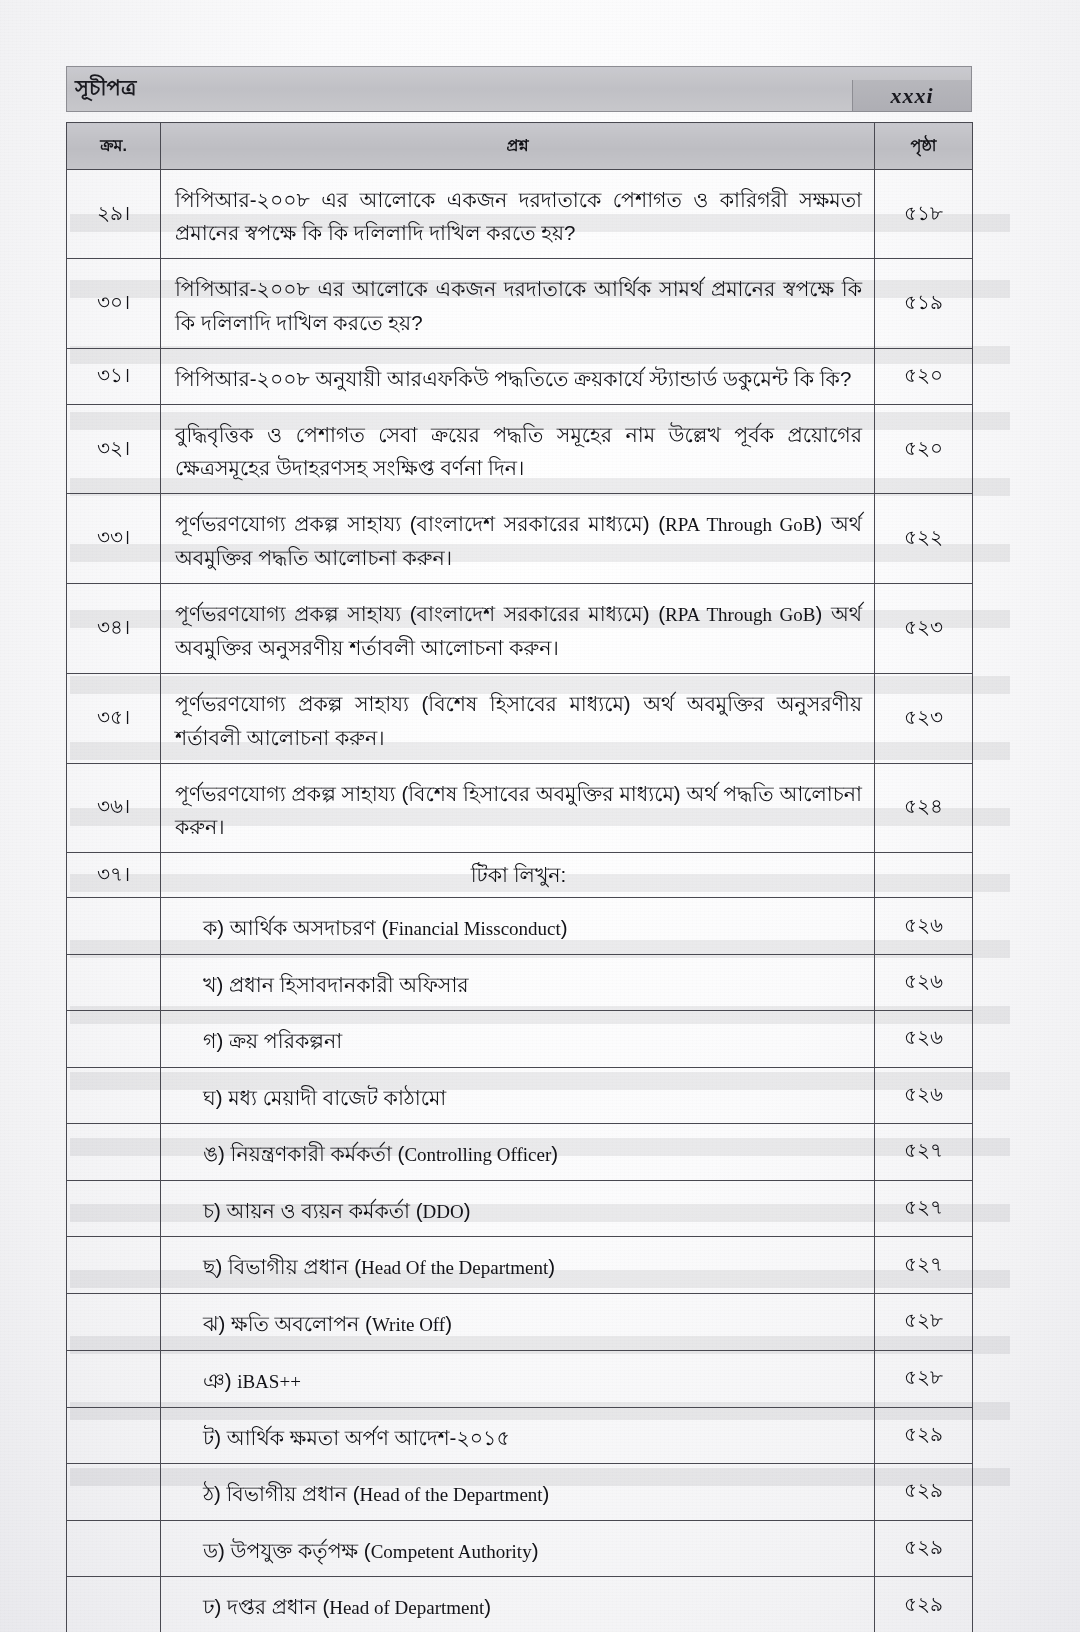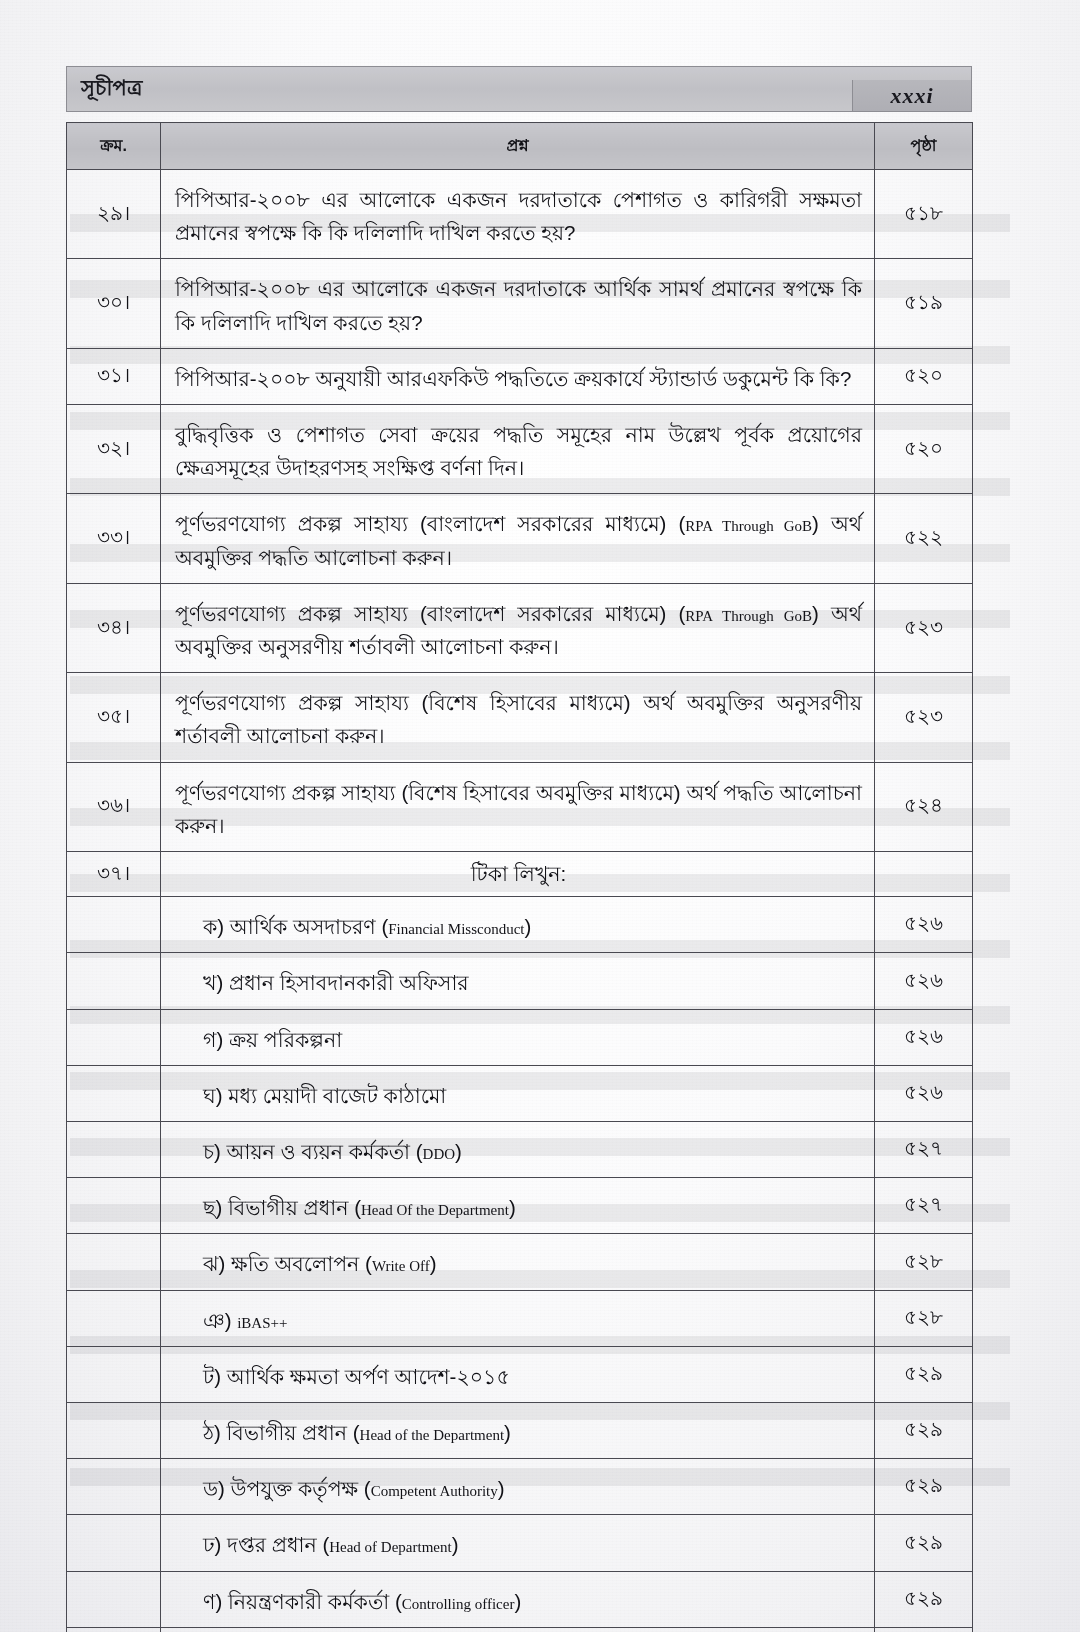--- a/index.html
+++ b/index.html
@@ -63,21 +63,21 @@
     display: flex;
     align-items: stretch;
     border: 1.5px solid #8d8d93;
     background: linear-gradient(180deg, #c9c9cd 0%, #bfbfc4 50%, #c6c6ca 100%);
     box-sizing: border-box;
   }
   .header-title {
     flex: 1 1 auto;
     display: flex;
     align-items: center;
-    padding-left: 14px;
+    padding-left: 8px;
     font-family: Liberation Mono, monospace;
     font-size: 21px;
     font-weight: 600;
     color: #1c1c22;
     letter-spacing: .2px;
   }
   .header-folio {
     flex: 0 0 118px;
     border-left: 1.5px solid #8d8d93;
     display: flex;
@@ -158,21 +158,21 @@
   }
   td.q.sub {
     padding-left: 42px;
     text-align: left;
   }
   tr.sub-row td.q {
     font-size: 20.5px;
   }
   .lat {
     font-family: "Liberation Serif", serif;
-    font-size: 15px;
+    font-size: 19px;
   }
 
   
   #content { filter: contrast(1.02); }
 </style>
 </head>
 <body>
 
 <div id="page"></div>
 <div id="grain"></div>
@@ -259,20 +259,25 @@
           <td class="q sub">গ) ক্রয় পরিকল্পনা</td>
           <td class="pg">৫২৬</td>
         </tr>
         <tr class="sub-row">
           <td class="sl"></td>
           <td class="q sub">ঘ) মধ্য মেয়াদী বাজেট কাঠামো</td>
           <td class="pg">৫২৬</td>
         </tr>
         <tr class="sub-row">
           <td class="sl"></td>
+          <td class="q sub">ঙ) নিয়ন্ত্রণকারী কর্মকর্তা (<span class="lat">Controlling Officer</span>)</td>
+          <td class="pg">৫২৭</td>
+        </tr>
+        <tr class="sub-row">
+          <td class="sl"></td>
           <td class="q sub">চ) আয়ন ও ব্যয়ন কর্মকর্তা (<span class="lat">DDO</span>)</td>
           <td class="pg">৫২৭</td>
         </tr>
         <tr class="sub-row">
           <td class="sl"></td>
           <td class="q sub">ছ) বিভাগীয় প্রধান (<span class="lat">Head Of the Department</span>)</td>
           <td class="pg">৫২৭</td>
         </tr>
         <tr class="sub-row">
           <td class="sl"></td>

